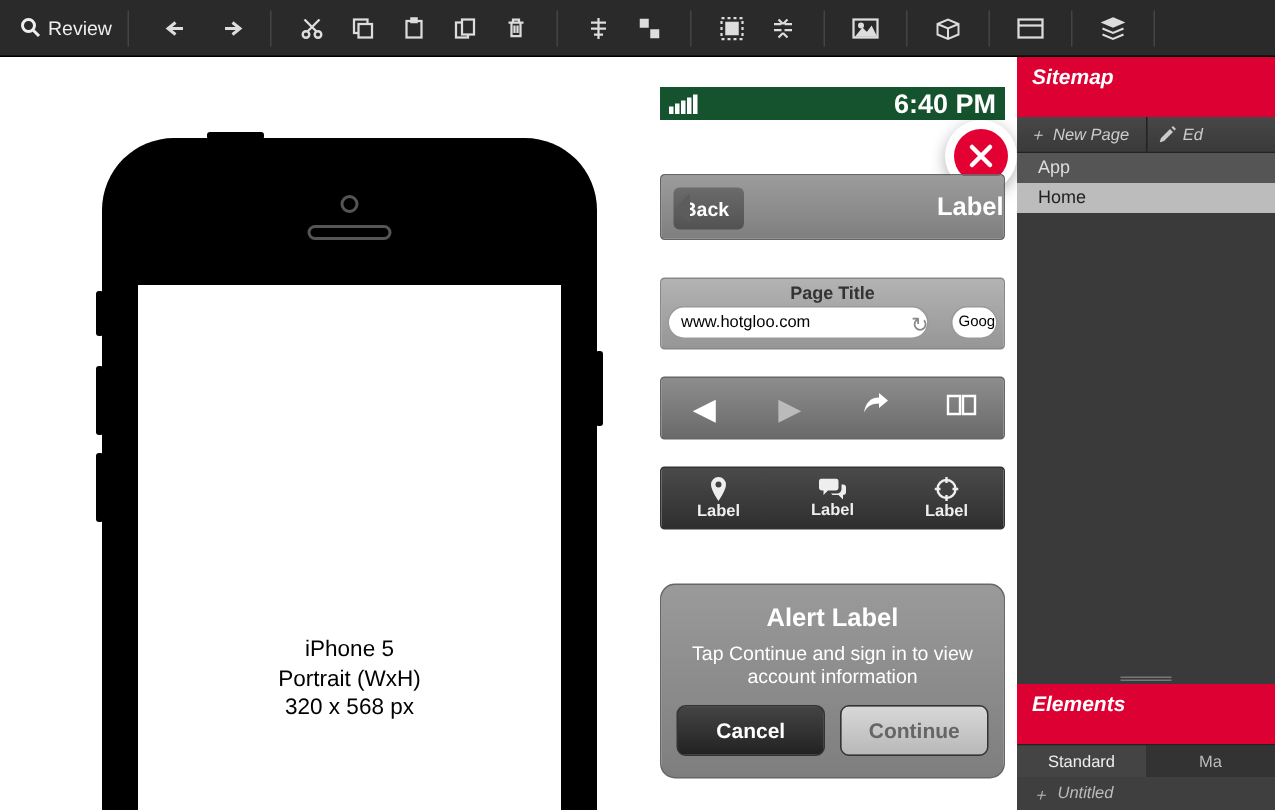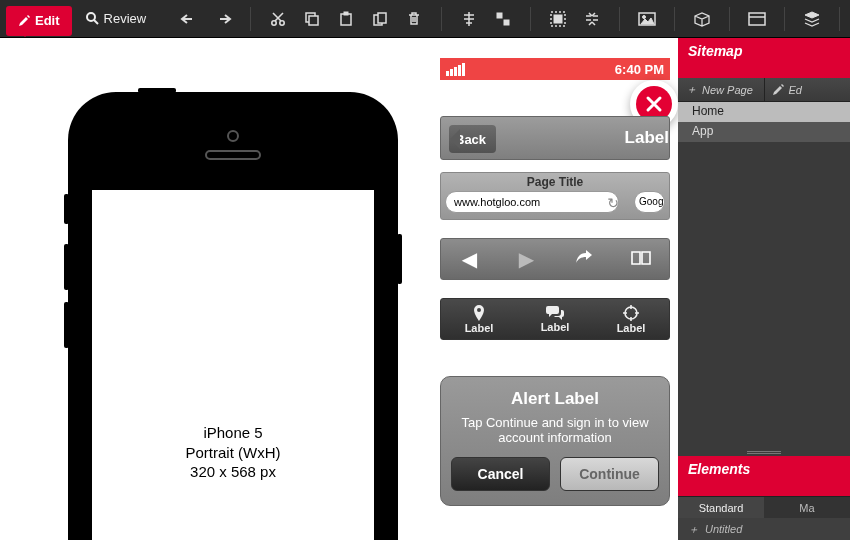--- a/index.html
+++ b/index.html
@@ -23,31 +23,31 @@
 .phone .left-btn1{left:-4px;top:102px;width:5px;height:30px;background:#000;border-radius:2px}
 .phone .left-btn2{left:-4px;top:152px;width:5px;height:46px;background:#000;border-radius:2px}
 .phone .left-btn3{left:-4px;top:210px;width:5px;height:46px;background:#000;border-radius:2px}
 .phone .right-btn{right:-4px;top:142px;width:5px;height:50px;background:#000;border-radius:2px}
 .phone .camera{position:absolute;top:38px;left:50%;transform:translateX(-50%);width:12px;height:12px;border:2px solid #555;border-radius:50%}
 .phone .speaker{position:absolute;top:58px;left:50%;transform:translateX(-50%);width:56px;height:10px;border:2px solid #555;border-radius:6px}
 .phone .screen{position:absolute;top:98px;left:24px;right:24px;bottom:110px;background:#fff}
 .phone .info{position:absolute;top:50%;left:50%;transform:translate(-50%,-5%);text-align:center;font-weight:normal;font-size:15px;line-height:1.3;white-space:nowrap}
 
 .samples{position:absolute;left:440px;top:20px;width:230px}
-.statusbar{height:22px;background:#ef4444;color:#fff;display:flex;align-items:center;padding:0 6px;font-size:13px;font-weight:bold}
+.statusbar{height:22px;background:#14532d;color:#fff;display:flex;align-items:center;padding:0 6px;font-size:18px;font-weight:bold}
 .statusbar .sig{display:flex;align-items:flex-end;gap:1px;margin-right:auto}
 .statusbar .sig span{width:3px;background:#fff}
 .statusbar .sig span:nth-child(1){height:5px}.statusbar .sig span:nth-child(2){height:7px}.statusbar .sig span:nth-child(3){height:9px}.statusbar .sig span:nth-child(4){height:11px}.statusbar .sig span:nth-child(5){height:13px}
 .close-badge{position:absolute;top:22px;left:190px;width:48px;height:48px;border-radius:50%;background:#fff;box-shadow:0 3px 10px rgba(0,0,0,.3);display:flex;align-items:center;justify-content:center}
 .close-badge .inner{width:36px;height:36px;border-radius:50%;background:#e30033;display:flex;align-items:center;justify-content:center;color:#fff;font-size:22px}
 .navtitle{margin-top:36px;height:44px;background:linear-gradient(#9c9c9c,#7f7f7f);border:1px solid #666;border-radius:3px;position:relative;display:flex;align-items:center;justify-content:flex-end}
 .navtitle .lbl{color:#fff;font-weight:bold;font-size:17px}
 .navtitle .backbtn{position:absolute;left:8px;top:8px;height:28px;background:linear-gradient(#6b6b6b,#525252);border-radius:4px;padding:0 10px 0 6px;color:#fff;font-size:13px;display:flex;align-items:center;font-weight:bold}
 .navtitle .backbtn:before{content:"";position:absolute;left:-9px;top:4px;border:10px solid transparent;border-right:10px solid #5c5c5c}
-.searchbar{margin-top:12px;height:48px;background:linear-gradient(#b3b3b3,#969696);border:1px solid #888;border-radius:3px;position:relative}
+.searchbar{margin-top:25px;height:48px;background:linear-gradient(#b3b3b3,#969696);border:1px solid #888;border-radius:3px;position:relative}
 .searchbar .pt{text-align:center;font-size:12px;font-weight:bold;color:#333;margin-top:2px}
 .searchbar .row{display:flex;padding:2px 4px;gap:15px}
 .searchbar input{flex:1;height:22px;border-radius:11px;border:1px solid #999;padding:0 22px 0 8px;font-size:11px;background:#fff}
 .searchbar .reload{position:absolute;right:50px;top:22px;color:#888;font-size:14px}
 .searchbar .goog{width:40px;height:22px;border-radius:11px;border:1px solid #999;font-size:10px;text-align:left;padding-left:4px;line-height:20px;background:#fff;overflow:hidden}
 .navbuttons{margin-top:18px;height:42px;background:linear-gradient(#8d8d8d,#6a6a6a);border:1px solid #666;border-radius:3px;display:flex;align-items:center;color:#fff;font-size:20px}
 .navbuttons .i{flex:1;text-align:center}
 .tabbed{margin-top:18px;height:42px;background:linear-gradient(#4a4a4a,#2f2f2f);border:1px solid #333;border-radius:3px;display:flex}
 .tabbed .cell{flex:1;display:flex;flex-direction:column;align-items:center;justify-content:center;color:#eee;font-size:11px;font-weight:bold;gap:1px}
 .tabbed svg{fill:#eee}
@@ -72,26 +72,20 @@
 .drag div{width:34px;height:3px;border-top:1px solid #777;border-bottom:1px solid #777}
 .el-tabs{height:22px;display:flex;font-size:11px;border-top:1px solid #222}
 .el-tabs .t{flex:1;display:flex;align-items:center;justify-content:center;background:#333;color:#bbb}
 .el-tabs .t.on{background:#444;color:#eee}
 .add-unt{height:22px;background:#3f3f3f;display:flex;align-items:center;padding-left:10px;font-size:11px;font-style:italic;color:#bbb;gap:6px}
 </style>
 </head>
 <body>
 
 <div class="topbar">
-  <div class="edit-tab">
-    <svg class="pen" width="12" height="12" viewBox="0 0 12 12">
-        <path fill="#fff" d="M1 11l1-3 6-6 2 2-6 6zM9 1l2 2 1-1-2-2z"></path>
-      </svg>
-    <span>Edit</span>
-  </div>
   <div class="review">
     <svg width="13" height="13" viewBox="0 0 13 13">
         <circle cx="5" cy="5" r="4" fill="none" stroke="#eee" stroke-width="2"></circle>
         <line x1="8" y1="8" x2="12" y2="12" stroke="#eee" stroke-width="2"></line>
       </svg>
     <span>Review</span>
   </div>
   <div class="sep"></div>
   <div class="tool-icons">
     <div class="ticon">
@@ -300,22 +294,22 @@
       <span>＋</span>
       <span>New Page</span>
     </div>
     <div class="half">
       <svg width="11" height="11" viewBox="0 0 11 11">
           <path fill="#ccc" d="M0 11l1-3 6-6 2 2-6 6zM8 1l2 2 1-1-2-2z"></path>
         </svg>
       <span>Ed</span>
     </div>
   </div>
+  <div class="page-item act">App</div>
   <div class="page-item sel">Home</div>
-  <div class="page-item act">App</div>
   <div class="spacer"></div>
   <div class="drag">
       <div></div>
     </div>
   <div class="panel-head">Elements</div>
   <div class="el-tabs">
     <div class="t on">Standard</div>
     <div class="t">Ma</div>
   </div>
   <div class="add-unt">

